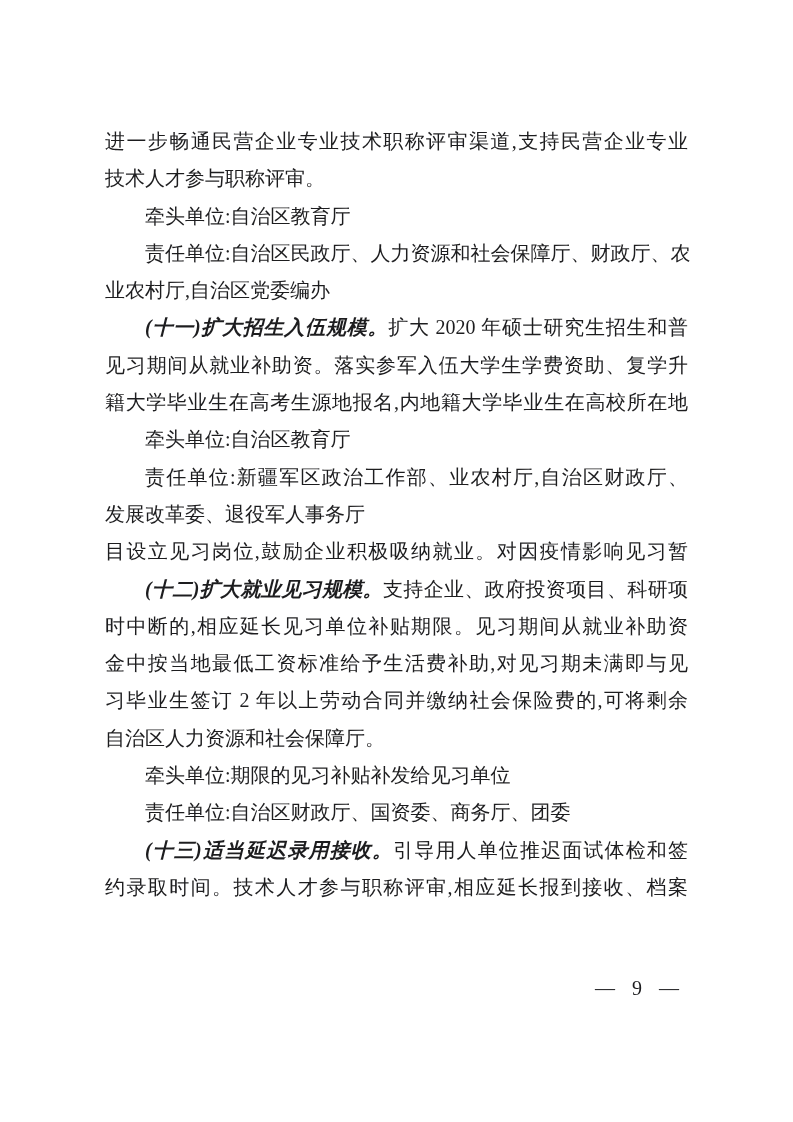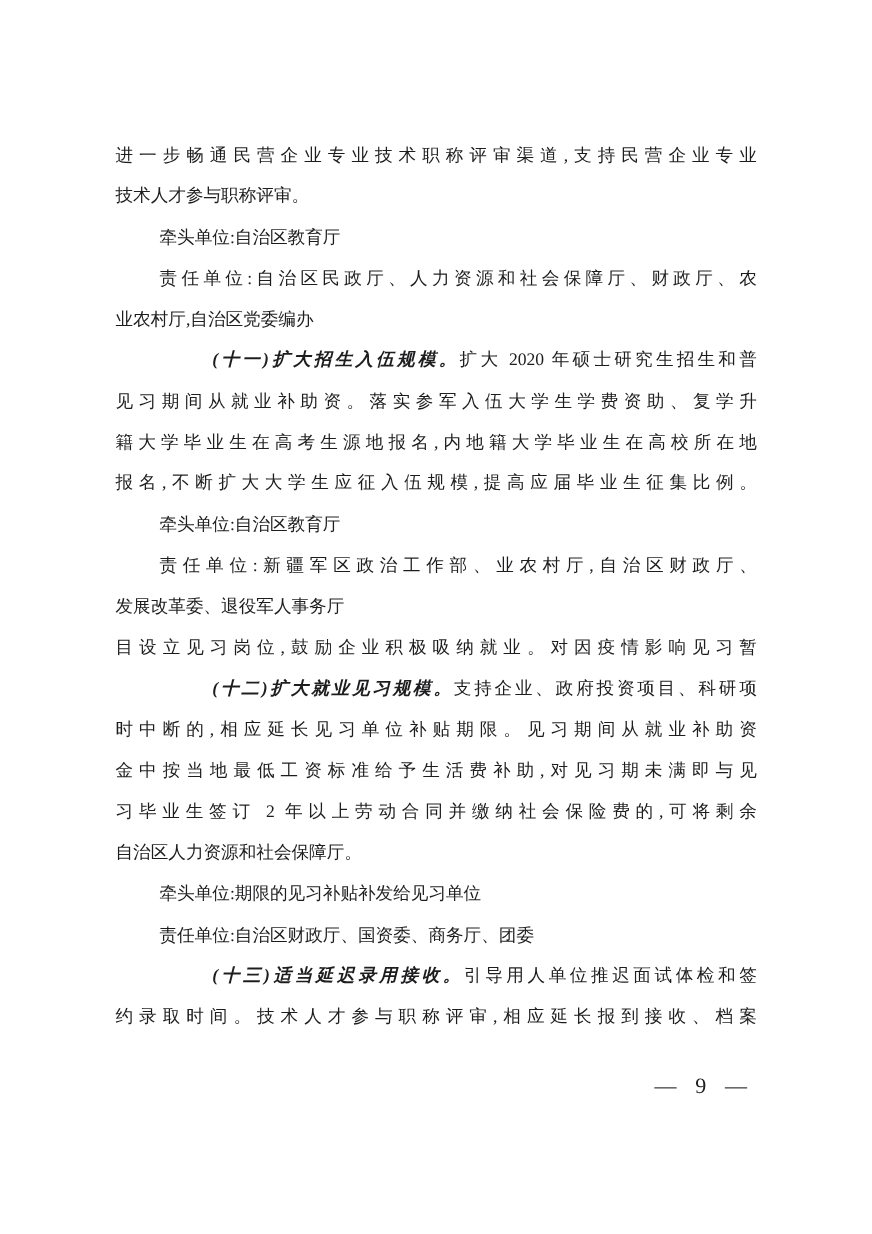--- a/index.html
+++ b/index.html
@@ -16,42 +16,41 @@
     height: 1122px;
     background: #ffffff;
     overflow: hidden;
   }
   .textblock {
     position: absolute;
     left: 105px;
     top: 123px;
     width: 583px;
     color: #1d1d1f;
-    font-size: 16px;
+    font-size: 20px;
     line-height: 37.3px;
   }
   .line {
     height: 37.3px;
     white-space: nowrap;
   }
   
   .j {
     text-align: justify;
     text-align-last: justify;
     text-justify: inter-character;
   }
   
   .ind {
     text-indent: 40px;
   }
   
   .hd {
     font-weight: bold;
     font-style: italic;
-    margin-left: 48px;
   }
   .pagenum {
     position: absolute;
     top: 974px;
     right: 113px;
     color: #1d1d1f;
     font-size: 20px;
     line-height: 28px;
     letter-spacing: 1px;
     word-spacing: 10px;
@@ -65,21 +64,20 @@
 
   <div class="textblock">
     <div class="line j"><span>进一步畅通民营企业专业技术职称评审渠道,支持民营企业专业</span></div>
     <div class="line"><span>技术人才参与职称评审。</span></div>
     <div class="line ind"><span>牵头单位:自治区教育厅</span></div>
     <div class="line ind j"><span>责任单位:自治区民政厅、人力资源和社会保障厅、财政厅、农</span></div>
     <div class="line"><span>业农村厅,自治区党委编办</span></div>
     <div class="line ind j"><span class="hd">(十一)扩大招生入伍规模。</span><span>扩大 2020 年硕士研究生招生和普</span></div>
     <div class="line j"><span>见习期间从就业补助资。落实参军入伍大学生学费资助、复学升</span></div>
     <div class="line j"><span>籍大学毕业生在高考生源地报名,内地籍大学毕业生在高校所在地</span></div>
-    <div class="line j"><span>报名,不断扩大大学生应征入伍规模,提高应届毕业生征集比例。</span></div>
     <div class="line ind"><span>牵头单位:自治区教育厅</span></div>
     <div class="line ind j"><span>责任单位:新疆军区政治工作部、业农村厅,自治区财政厅、</span></div>
     <div class="line"><span>发展改革委、退役军人事务厅</span></div>
     <div class="line j"><span>目设立见习岗位,鼓励企业积极吸纳就业。对因疫情影响见习暂</span></div>
     <div class="line ind j"><span class="hd">(十二)扩大就业见习规模。</span><span>支持企业、政府投资项目、科研项</span></div>
     <div class="line j"><span>时中断的,相应延长见习单位补贴期限。见习期间从就业补助资</span></div>
     <div class="line j"><span>金中按当地最低工资标准给予生活费补助,对见习期未满即与见</span></div>
     <div class="line j"><span>习毕业生签订 2 年以上劳动合同并缴纳社会保险费的,可将剩余</span></div>
     <div class="line"><span>自治区人力资源和社会保障厅。</span></div>
     <div class="line ind"><span>牵头单位:期限的见习补贴补发给见习单位</span></div>

